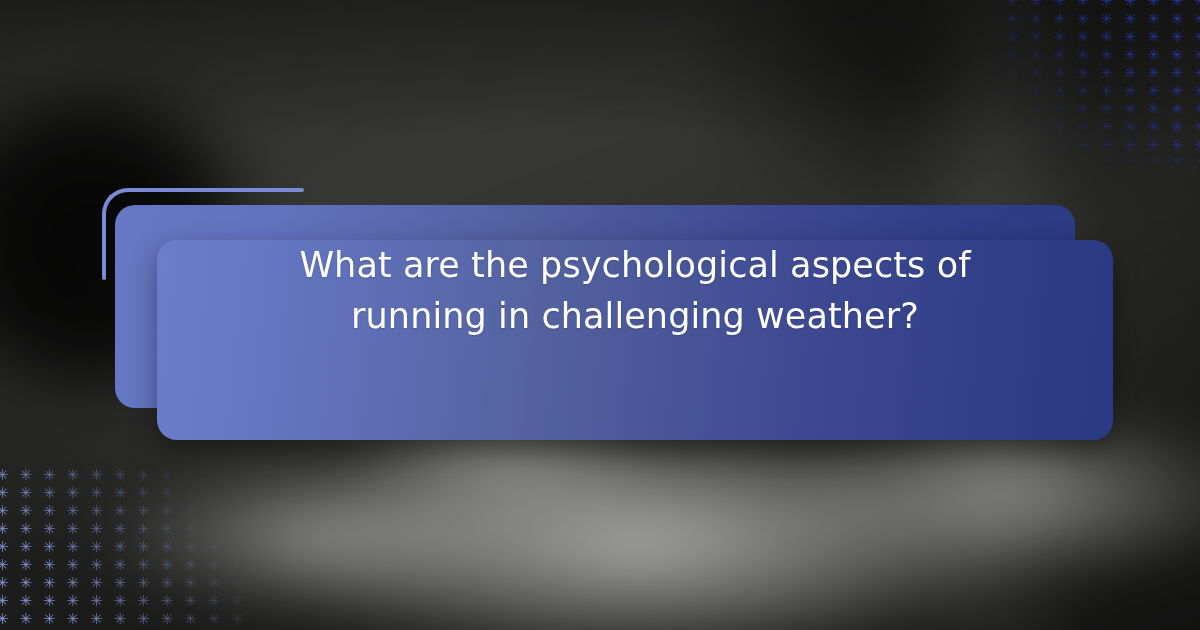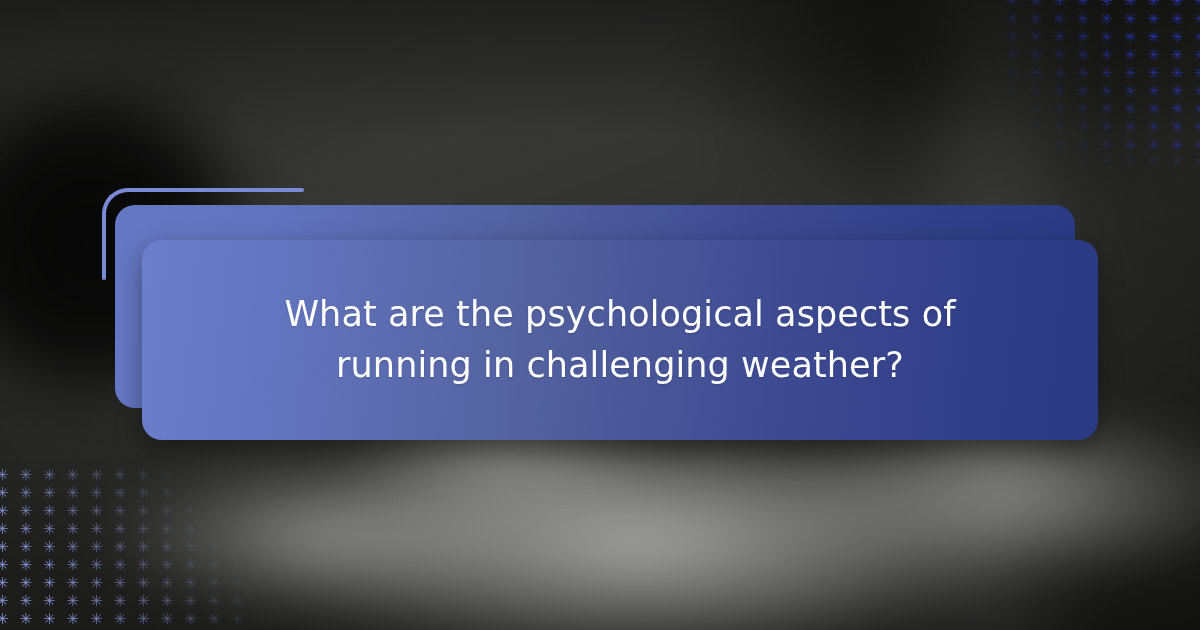--- a/index.html
+++ b/index.html
@@ -119,29 +119,29 @@
     background: linear-gradient(96deg, #6678c4 0%, #6173bf 16%, #51609f 42%, #3d4a92 66%, #303f88 84%, #2a3a84 100%);
   }
   .card-back {
     left: 115px;
     top: 205px;
     width: 960px;
     height: 203px;
     border-radius: 20px;
   }
   .card-front {
-    left: 142px;
+    left: 157px;
     top: 240px;
     width: 956px;
     height: 200px;
     border-radius: 20px;
     background: linear-gradient(96deg, #6c7ecb 0%, #6375c0 14%, #53629f 40%, #3e4b93 66%, #313f88 86%, #293983 100%);
     box-shadow: 0 10px 26px rgba(0,0,0,0.38);
     display: flex;
-    align-items: center;
+    align-items: flex-start;
     justify-content: center;
   }
 
   
   .quote-text {
     margin: 0;
     padding: 0 58px;
     color: #ffffff;
     font-size: 35px;
     font-weight: 400;

